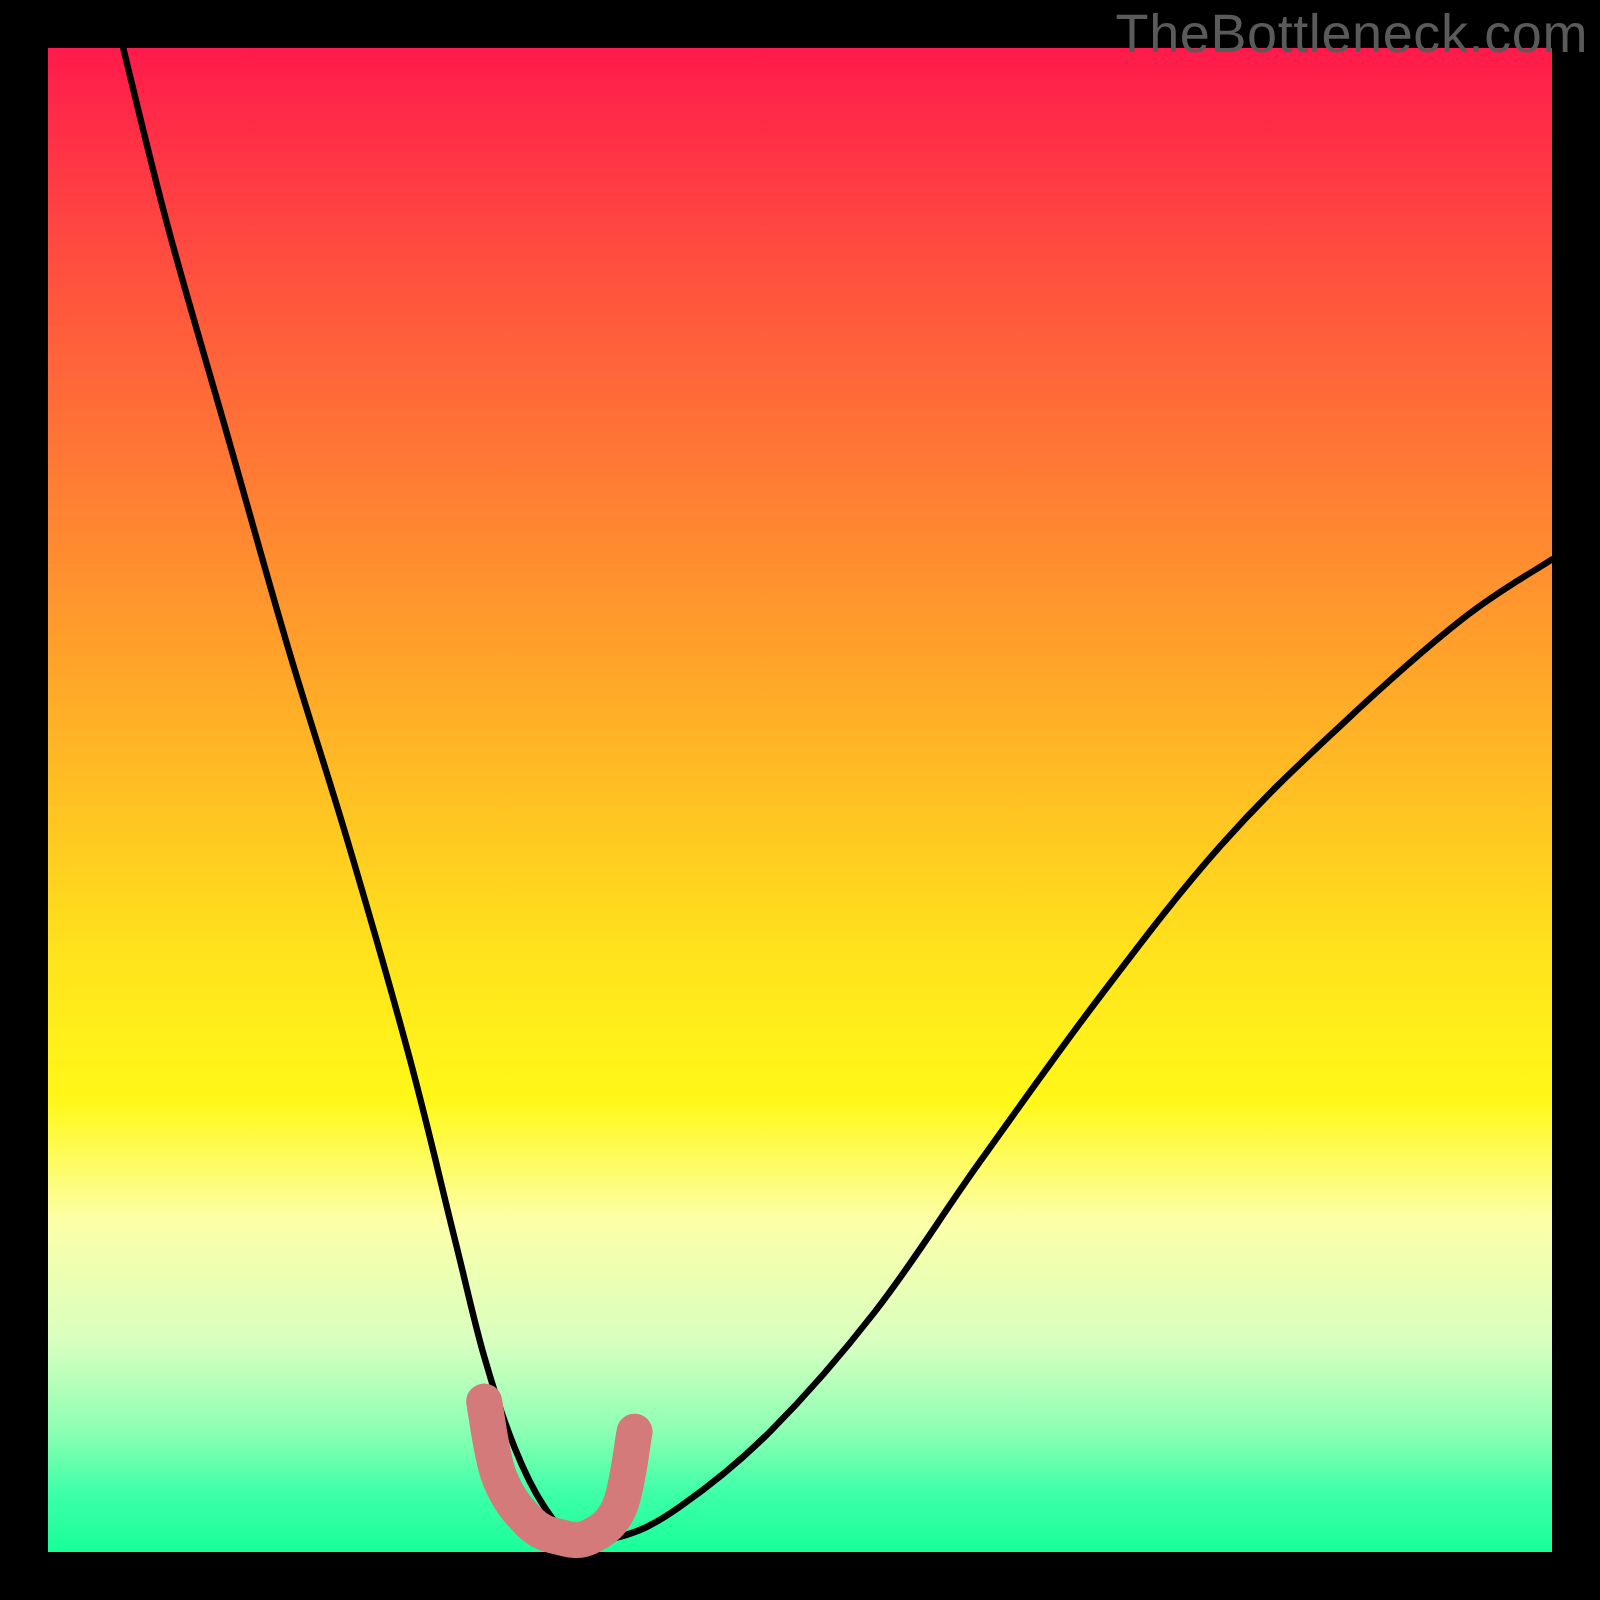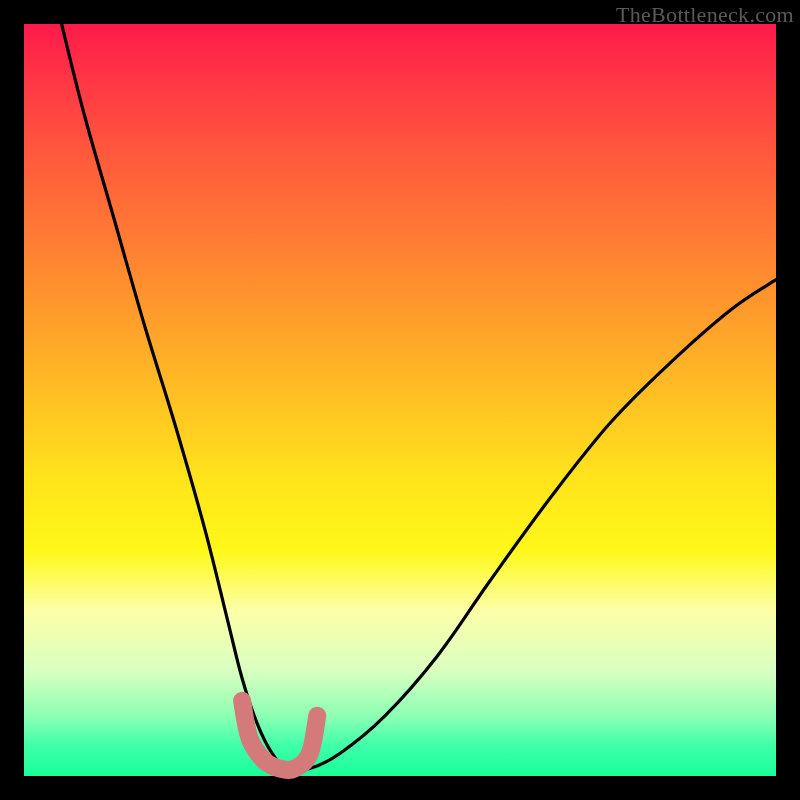--- a/index.html
+++ b/index.html
@@ -35,22 +35,22 @@
       #d9ffc0 86%,
       #8cffb4 92%,
       #3fffa8 96%,
       #18ff99 100%
     );
   }
   .watermark {
     position: absolute;
     top: 2px;
     right: 6px;
-    font-family: Liberation Serif, serif;
-    font-size: 22px;
+    font-family: Liberation Sans, sans-serif;
+    font-size: 27px;
     font-weight: 500;
     color: #5a5a5a;
     letter-spacing: 0.3px;
     user-select: none;
   }
   svg.curve {
     position: absolute;
     left: 24px;
     top: 24px;
     width: 752px;

